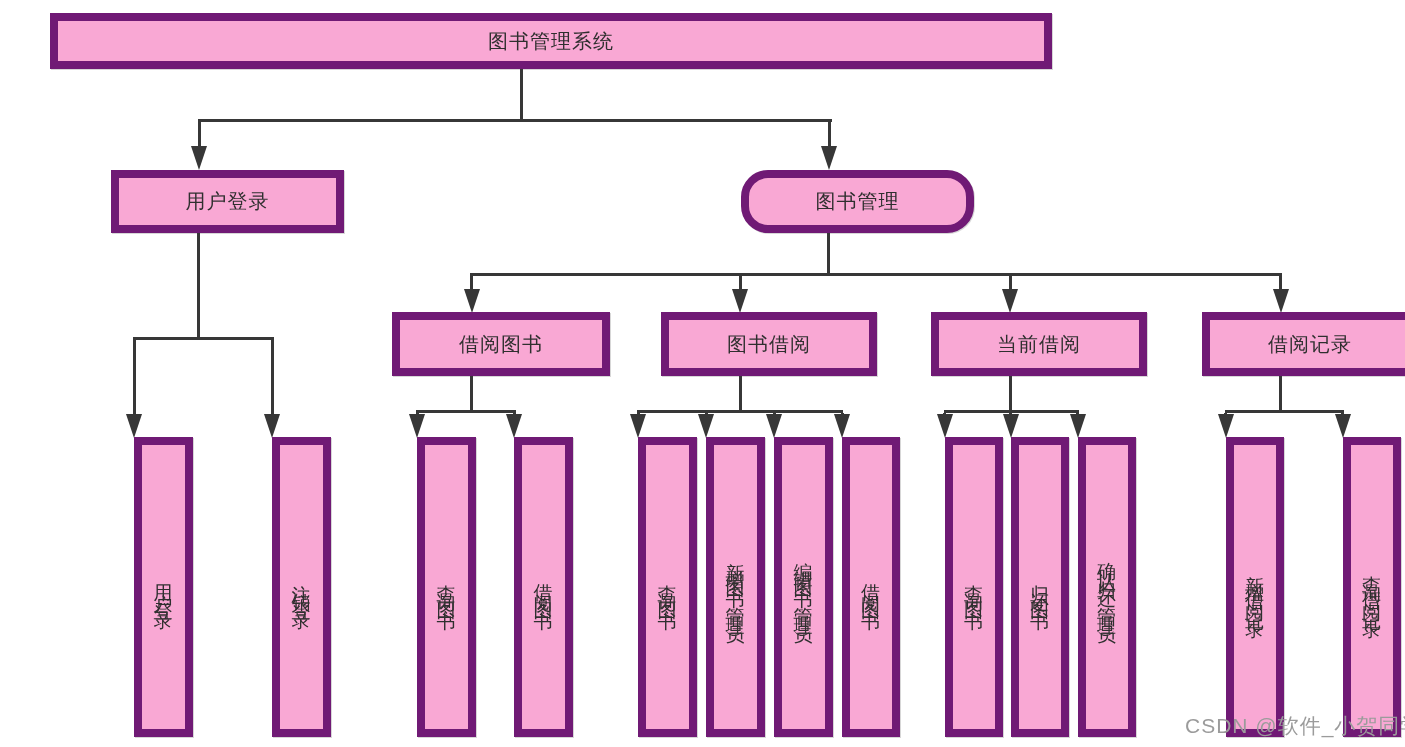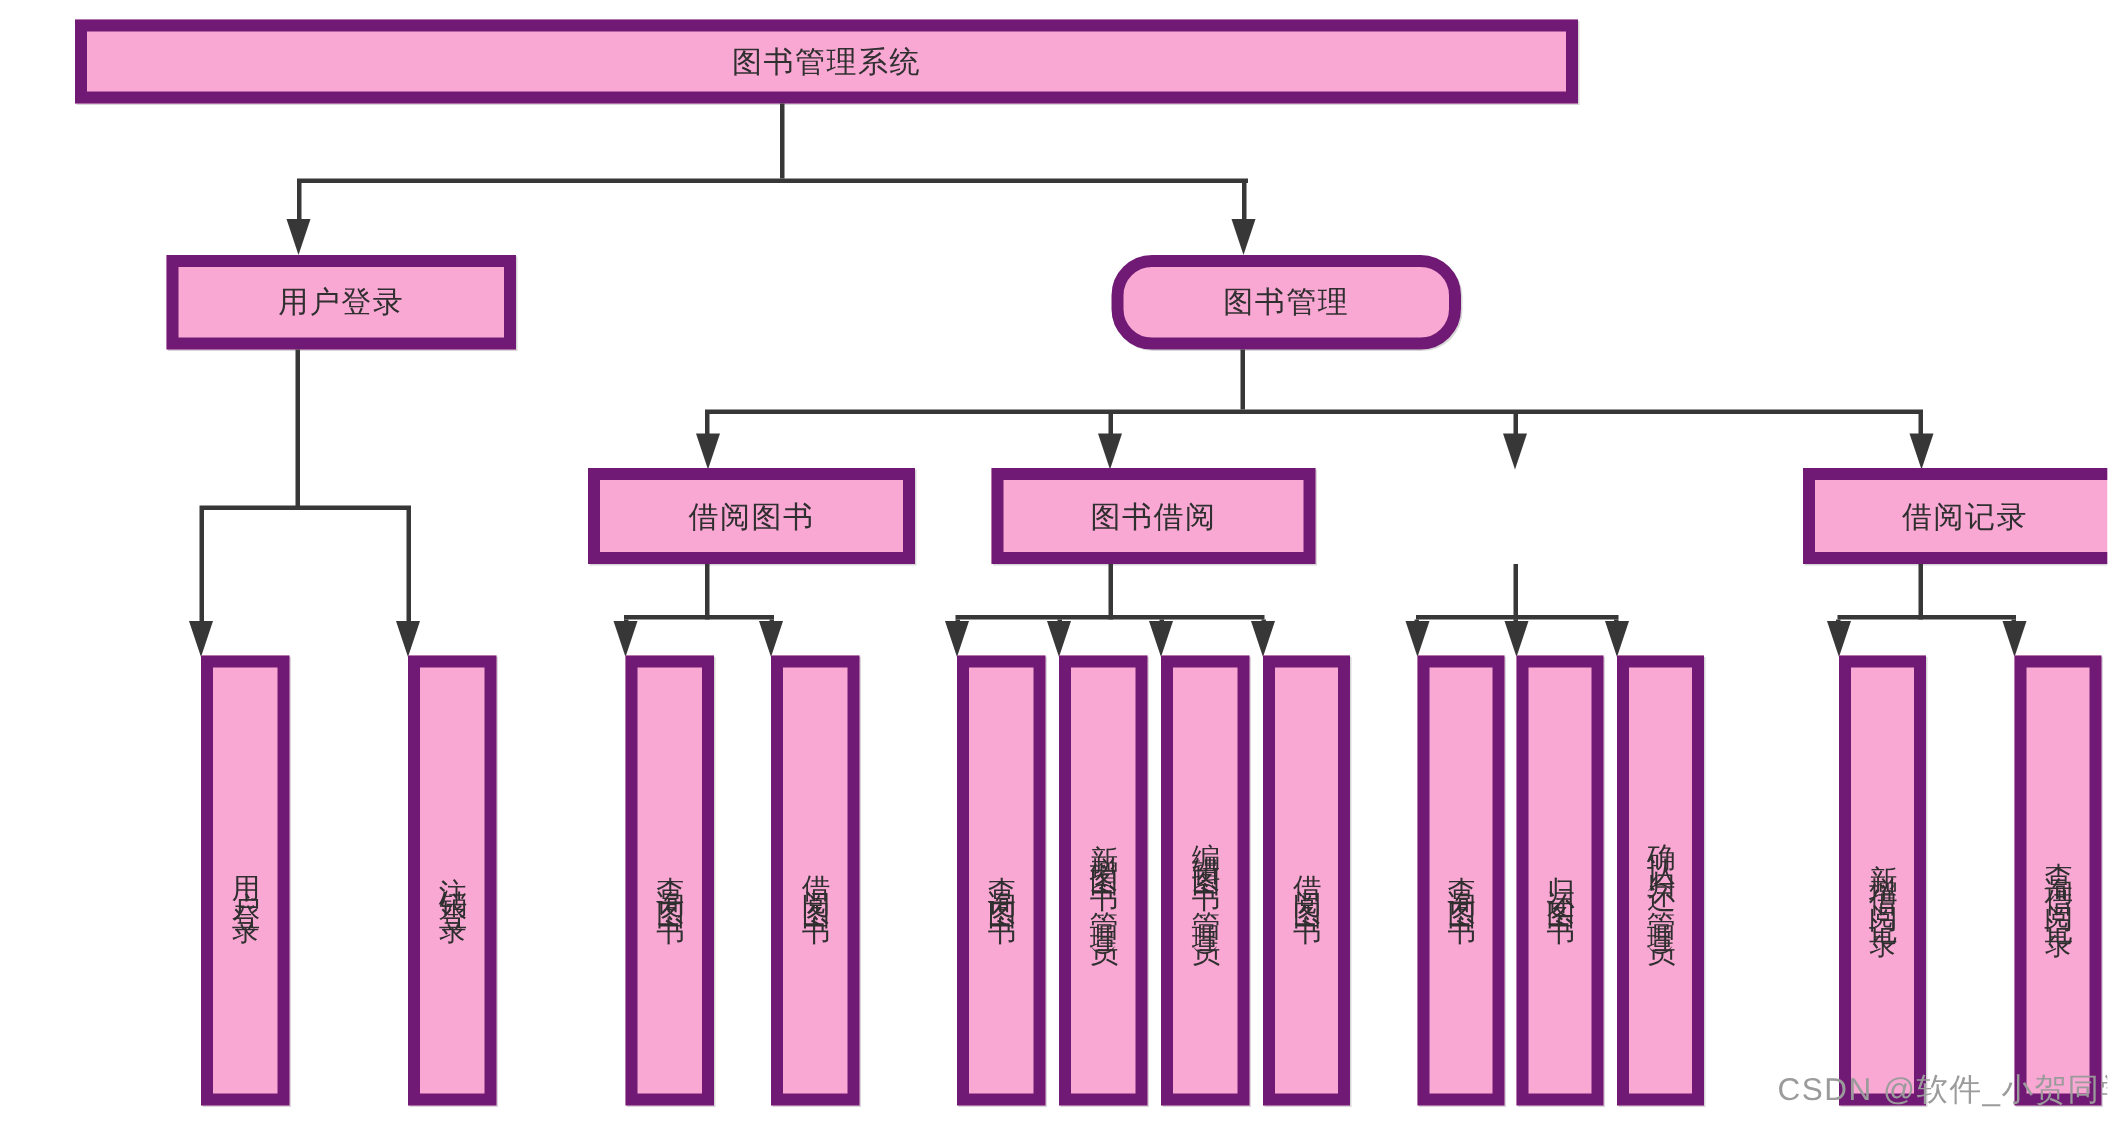--- a/index.html
+++ b/index.html
@@ -90,20 +90,23 @@
   <div class="arrow" style="left:1002px; top:289px;"></div>
   <div class="line" style="left:1279px; top:276px; width:3px; height:16px;"></div>
   <div class="arrow" style="left:1273px; top:289px;"></div>
 
   <div class="box hbox" style="left:363px; top:312px; width:218px; height:64px;">
     <span>借阅图书</span>
   </div>
   <div class="box hbox" style="left:632px; top:312px; width:216px; height:64px;text-align:right;">
     <span>图书借阅</span>
   </div>
+  <div class="box hbox" style="left:902px; top:312px; width:216px; height:64px;">
+    <span>当前借阅</span>
+  </div>
   <div class="box hbox" style="left:1173px; top:312px; width:216px; height:64px;">
     <span>借阅记录</span>
   </div>
 
   <div class="line" style="left:470px; top:376px; width:3px; height:37px;"></div>
   <div class="line" style="left:416px; top:410px; width:100px; height:3px;"></div>
   <div class="line" style="left:416px; top:413px; width:3px; height:6px;"></div>
   <div class="arrow" style="left:409px; top:414px;"></div>
   <div class="line" style="left:513px; top:413px; width:3px; height:6px;"></div>
   <div class="arrow" style="left:506px; top:414px;"></div>

